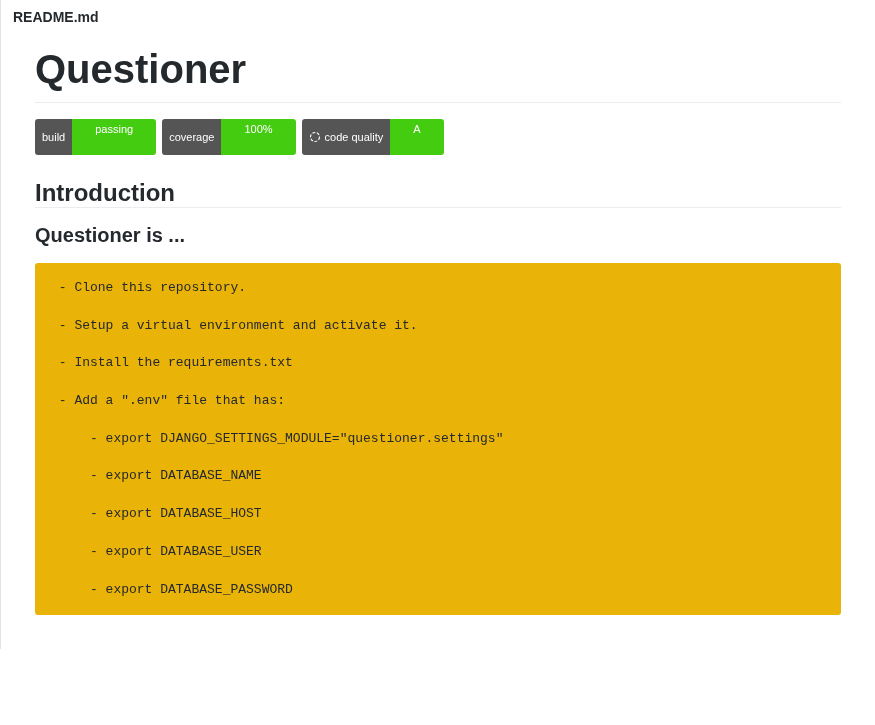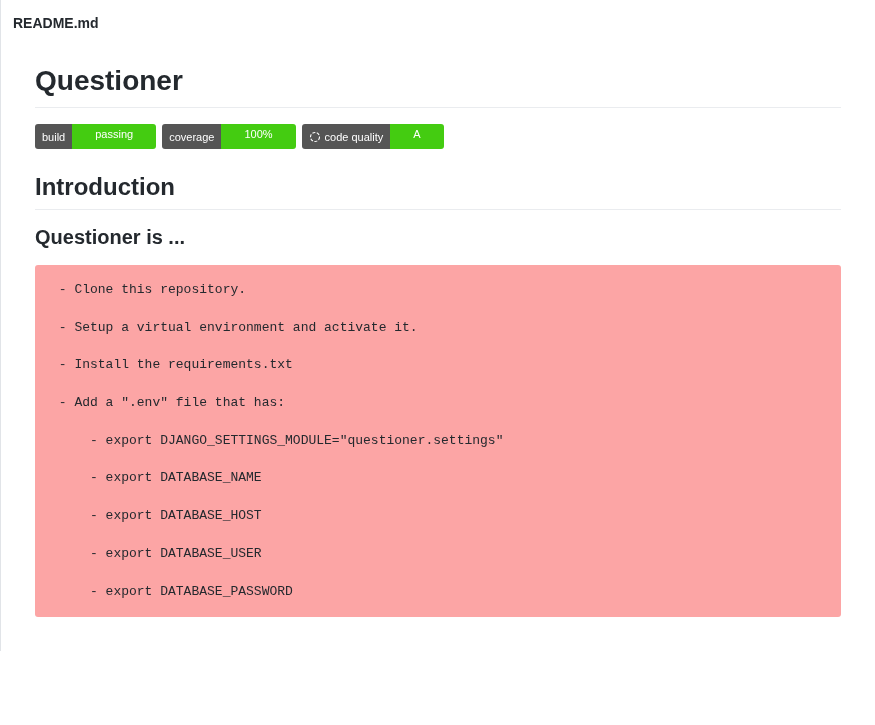--- a/index.html
+++ b/index.html
@@ -8,49 +8,49 @@
     font-family: -apple-system, BlinkMacSystemFont, "Segoe UI", Helvetica, Arial, sans-serif;
     color: #24292e;
     background: #fff;
     width: 875px;
   }
   .container {
     border-left: 1px solid #e1e4e8;
     padding: 0;
   }
   .file-header {
-    padding: 15px 10px 10px 12px;
+    padding: 9px 10px 10px 12px;
     font-size: 14px;
     font-weight: 600;
     color: #24292e;
   }
   .markdown-body {
     padding: 0 34px 34px 34px;
   }
   h1.title {
-    font-size: 28px;
+    font-size: 40px;
     font-weight: 600;
-    margin: 24px 0 16px 0;
+    margin: 12px 0 16px 0;
     padding-bottom: 10px;
     border-bottom: 1px solid #eaecef;
     color: #24292e;
   }
   p.byline {
     font-size: 16px;
     margin: 16px 0;
     color: #24292e;
   }
   .badges {
     display: flex;
     gap: 6px;
     margin: 16px 0;
   }
   .badge {
     display: inline-flex;
-    height: 25px;
+    height: 36px;
     border-radius: 3px;
     overflow: hidden;
     font-family: Verdana, Geneva, sans-serif;
     font-size: 11px;
     line-height: 20px;
     color: #fff;
   }
   .badge .left {
     background: #555;
     padding: 0 7px;
@@ -65,31 +65,30 @@
   .badge .brightgreen { background: #4c1; }
   .codacy-icon {
     width: 12px;
     height: 12px;
     display: inline-block;
   }
   h2.section {
     font-size: 24px;
     font-weight: 600;
     margin: 24px 0 16px 0;
-    padding-bottom: 8px;
     border-bottom: 1px solid #eaecef;
     color: #24292e;
   }
   p.body-text {
     font-size: 20px;
     margin: 4px 0;
     font-weight: bold;
   }
   pre.codeblock {
-    background: #fca5a5;
+    background: #eab308;
     border-radius: 3px;
     padding: 16px;
     font-family: SFMono-Regular, Consolas, "Liberation Mono", Menlo, monospace;
     font-size: 13px;
     line-height: 1.45;
     color: #24292e;
     overflow: auto;
     margin: 16px 0 0 0;
     white-space: pre;
   }

